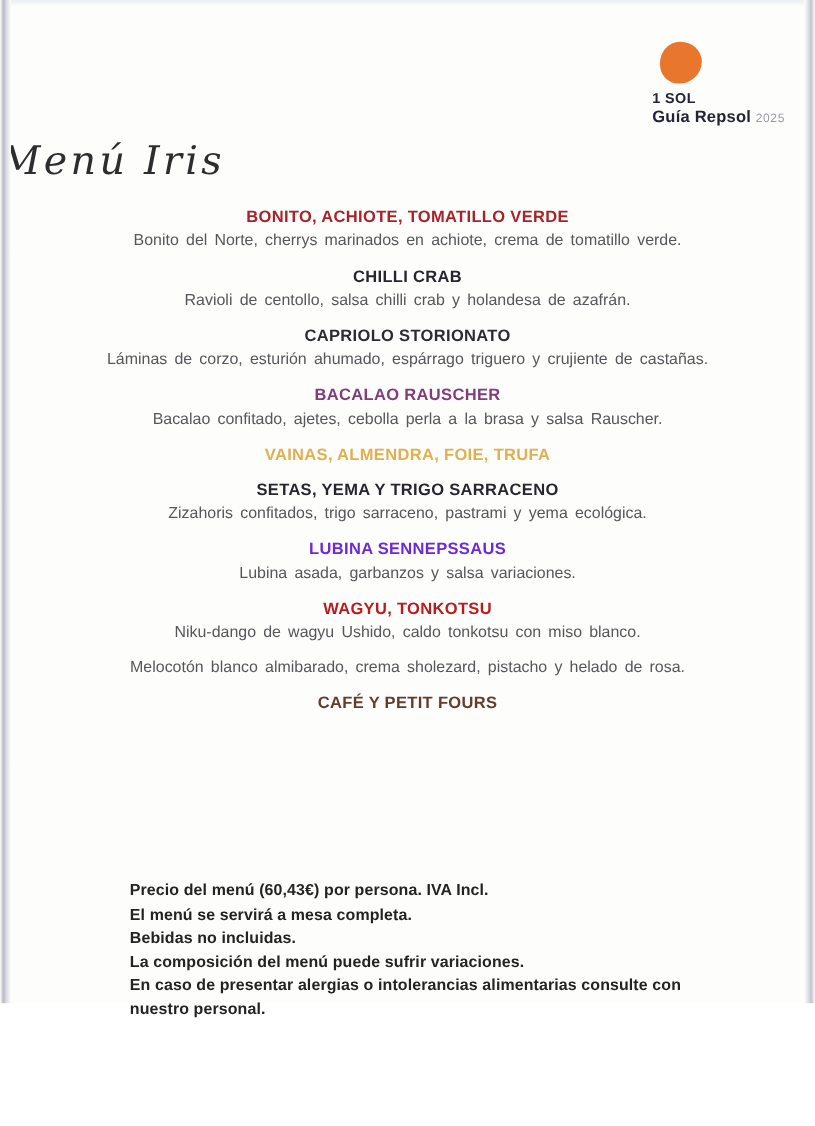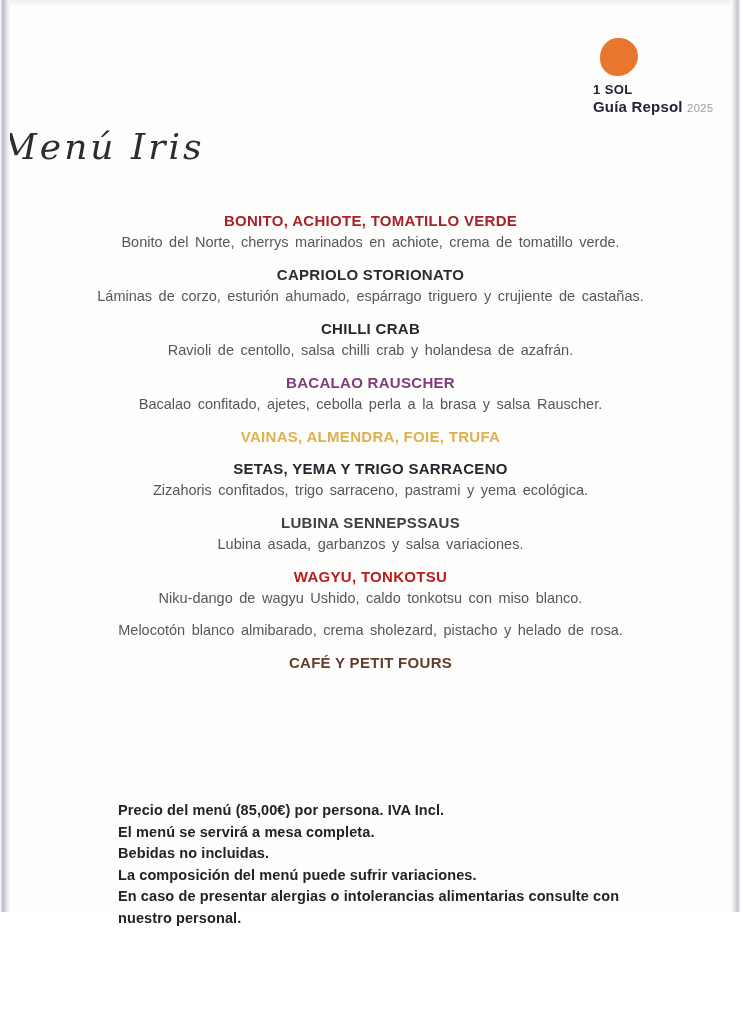--- a/index.html
+++ b/index.html
@@ -76,21 +76,21 @@
     font-family: "DejaVu Serif", serif;
     font-style: italic;
     font-weight: 400;
     font-size: 36px;
     letter-spacing: 3px;
     color: #2d2d2f;
   }
 
   
   .menu-list {
-    margin-top: 43px;
+    margin-top: 20px;
     text-align: center;
   }
   .dish { margin: 0 auto 11px auto; }
   .dish-name {
     margin: 0 0 1px 0;
     font-size: 15px;
     font-weight: 700;
     letter-spacing: 0.3px;
     line-height: 21px;
     color: #2b2b33;
@@ -139,55 +139,55 @@
   </div>
 
   <h1 class="menu-title">Menú Iris</h1>
 
   <div class="menu-list">
     <section class="dish">
       <h3 class="dish-name" style="color: rgb(168, 35, 41);">BONITO, ACHIOTE, TOMATILLO VERDE</h3>
       <p class="dish-desc">Bonito del Norte, cherrys marinados en achiote, crema de tomatillo verde.</p>
     </section>
     <section class="dish">
+      <h3 class="dish-name" style="color: rgb(38, 38, 46);">CHILLI CRAB</h3>
+      <p class="dish-desc">Ravioli de centollo, salsa chilli crab y holandesa de azafrán.</p>
+    </section>
+    <section class="dish">
       <h3 class="dish-name" style="color: rgb(43, 43, 51);">CAPRIOLO STORIONATO</h3>
       <p class="dish-desc">Láminas de corzo, esturión ahumado, espárrago triguero y crujiente de castañas.</p>
-    </section>
-    <section class="dish">
-      <h3 class="dish-name" style="color: rgb(38, 38, 46);">CHILLI CRAB</h3>
-      <p class="dish-desc">Ravioli de centollo, salsa chilli crab y holandesa de azafrán.</p>
     </section>
     <section class="dish">
       <h3 class="dish-name" style="color: rgb(128, 61, 122);">BACALAO RAUSCHER</h3>
       <p class="dish-desc">Bacalao confitado, ajetes, cebolla perla a la brasa y salsa Rauscher.</p>
     </section>
     <section class="dish">
       <h3 class="dish-name" style="color: rgb(224, 176, 79);">VAINAS, ALMENDRA, FOIE, TRUFA</h3>
     </section>
     <section class="dish">
       <h3 class="dish-name" style="color: rgb(38, 38, 46);">SETAS, YEMA Y TRIGO SARRACENO</h3>
       <p class="dish-desc">Zizahoris confitados, trigo sarraceno, pastrami y yema ecológica.</p>
     </section>
     <section class="dish">
-      <h3 class="dish-name" style="color: #404040;">LUBINA SENNEPSSAUS</h3>
+      <h3 class="dish-name" style="color: #6d28d9;">LUBINA SENNEPSSAUS</h3>
       <p class="dish-desc">Lubina asada, garbanzos y salsa variaciones.</p>
     </section>
     <section class="dish">
       <h3 class="dish-name" style="color: #b91c1c;">WAGYU, TONKOTSU</h3>
       <p class="dish-desc">Niku-dango de wagyu Ushido, caldo tonkotsu con miso blanco.</p>
     </section>
     <section class="dish">
       <p class="dish-desc">Melocotón blanco almibarado, crema sholezard, pistacho y helado de rosa.</p>
     </section>
     <section class="dish">
       <h3 class="dish-name" style="color: rgb(100, 60, 44);">CAFÉ Y PETIT FOURS</h3>
 
     </section>
   </div>
 
   <div class="footer-notes">
-    <p class="footer-line">Precio del menú (85,00€) por persona. IVA Incl.</p>
+    <p class="footer-line">Precio del menú (60,43€) por persona. IVA Incl.</p>
     <p class="footer-line">El menú se servirá a mesa completa.</p>
     <p class="footer-line">Bebidas no incluidas.</p>
     <p class="footer-line">La composición del menú puede sufrir variaciones.</p>
     <p class="footer-line">En caso de presentar alergias o intolerancias alimentarias consulte con nuestro personal.</p>
   </div>
 </div>
 
 </body></html>

